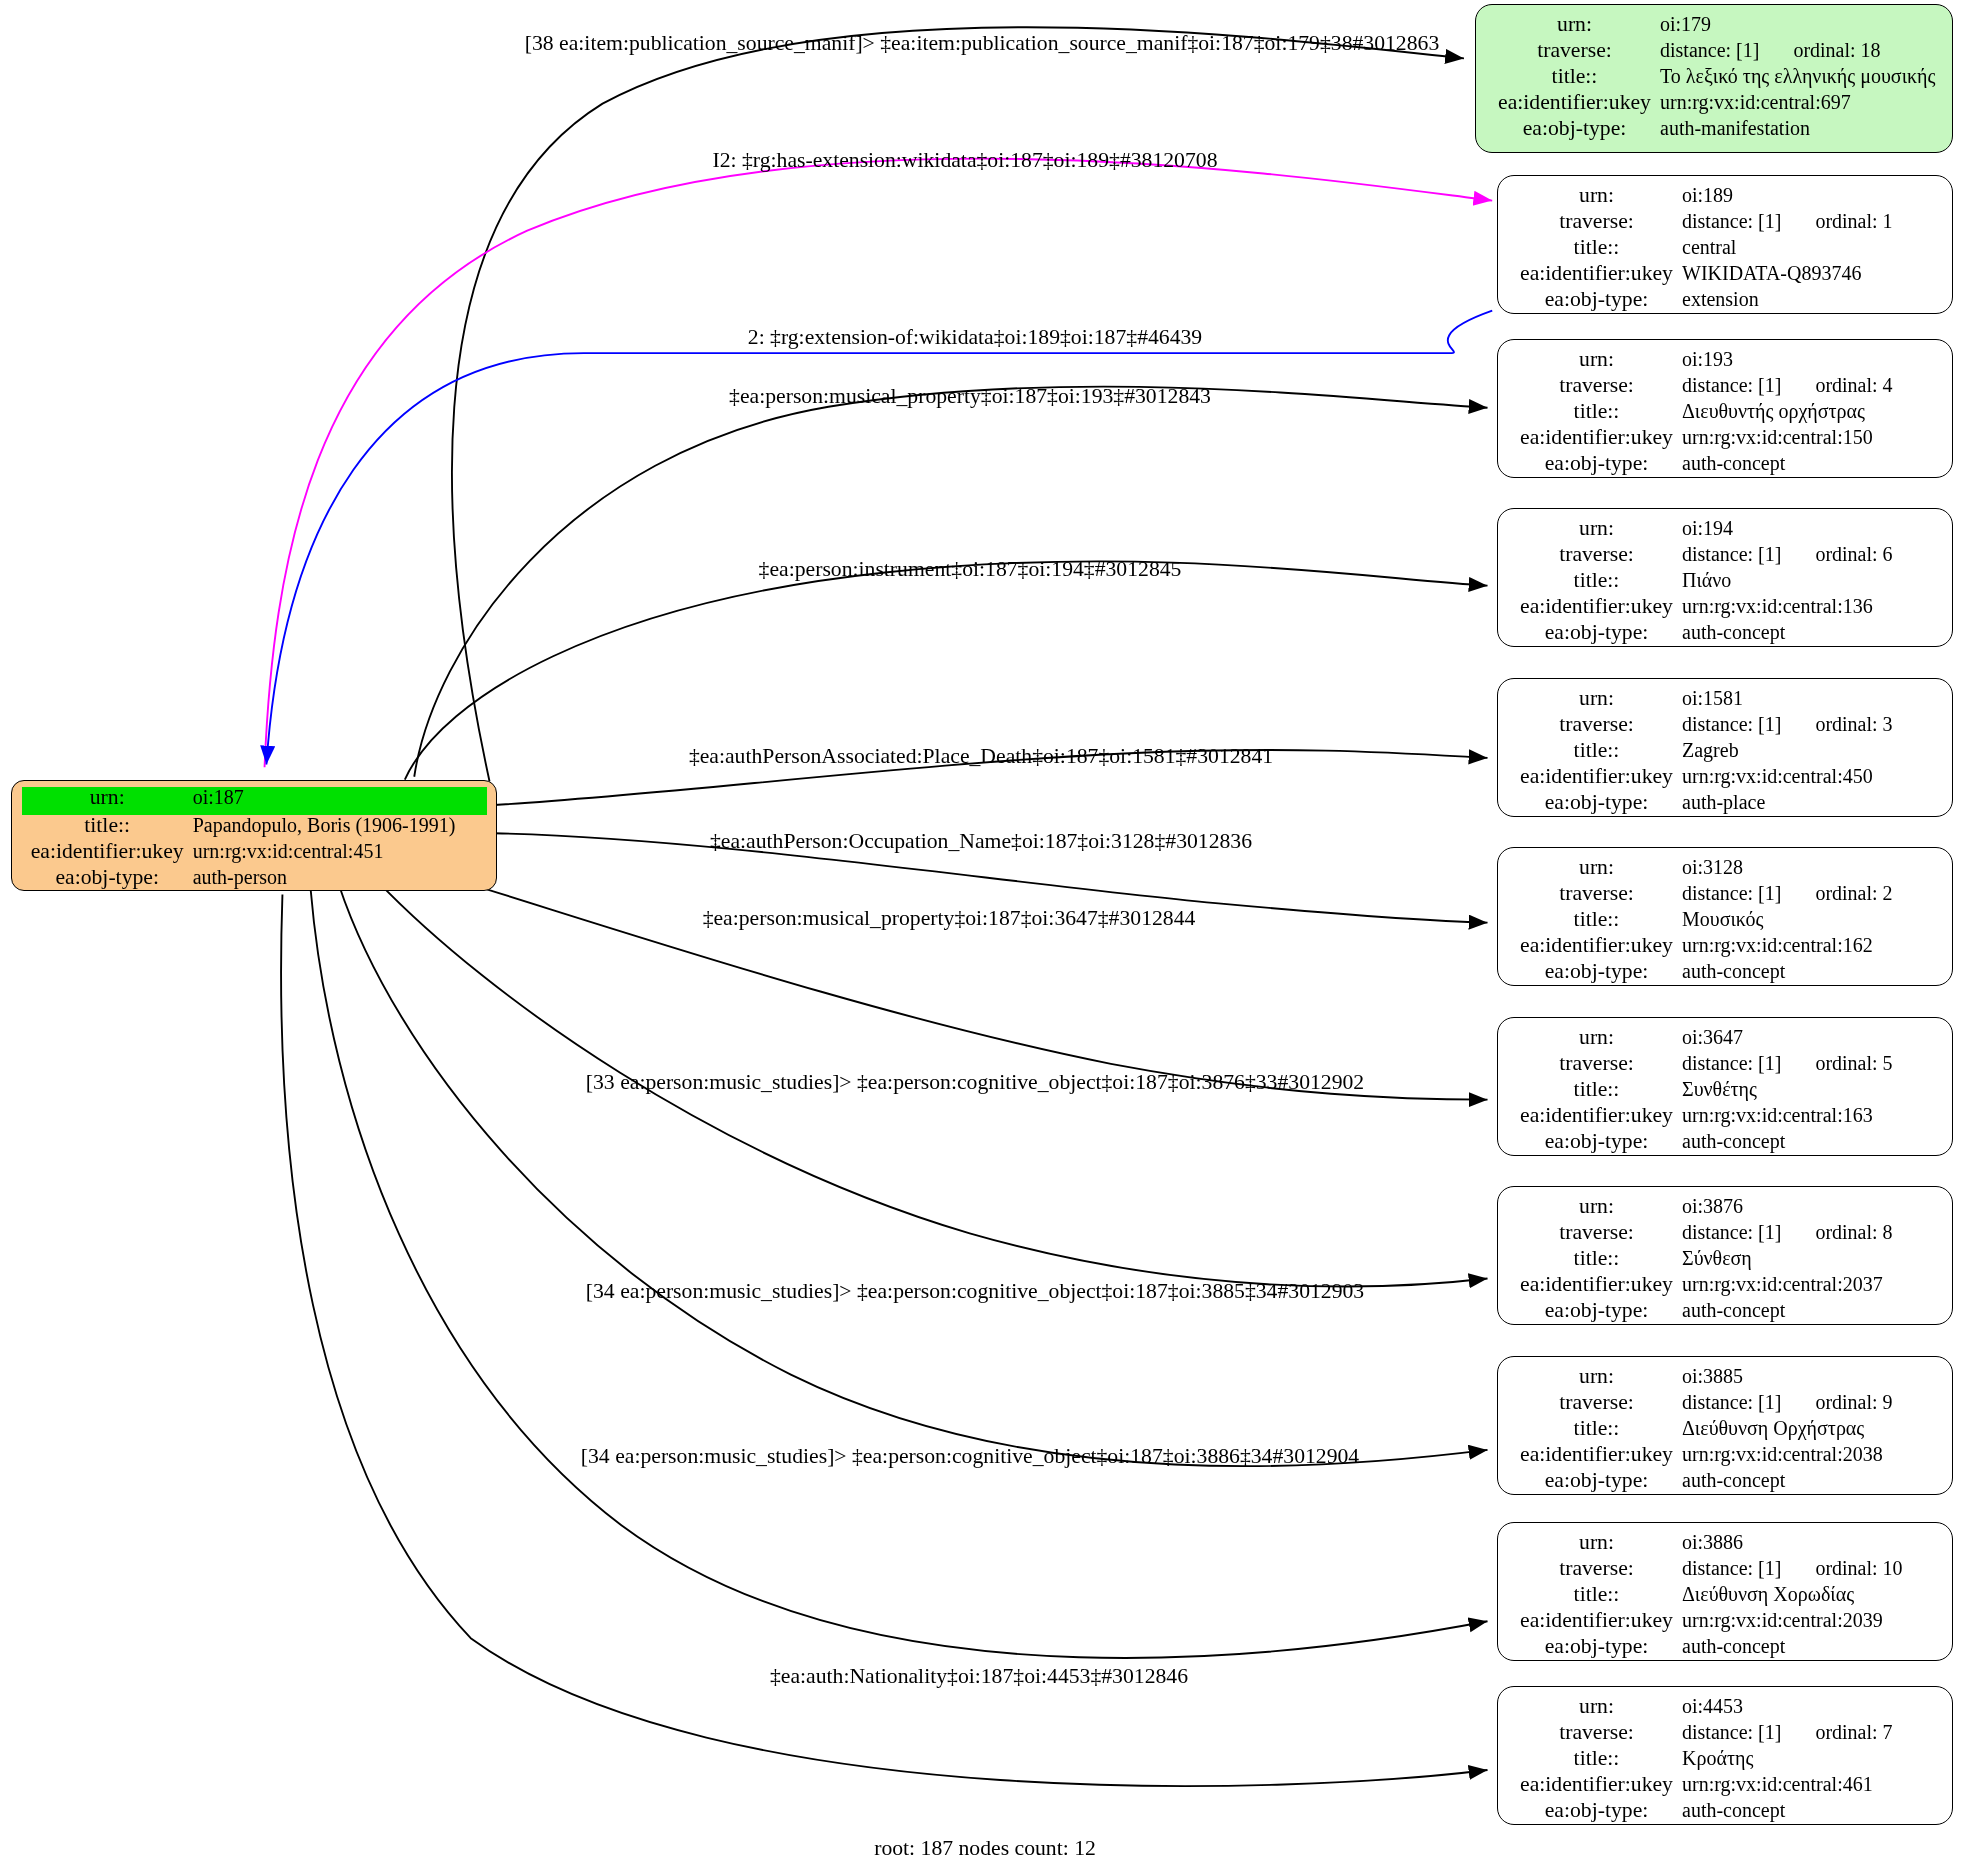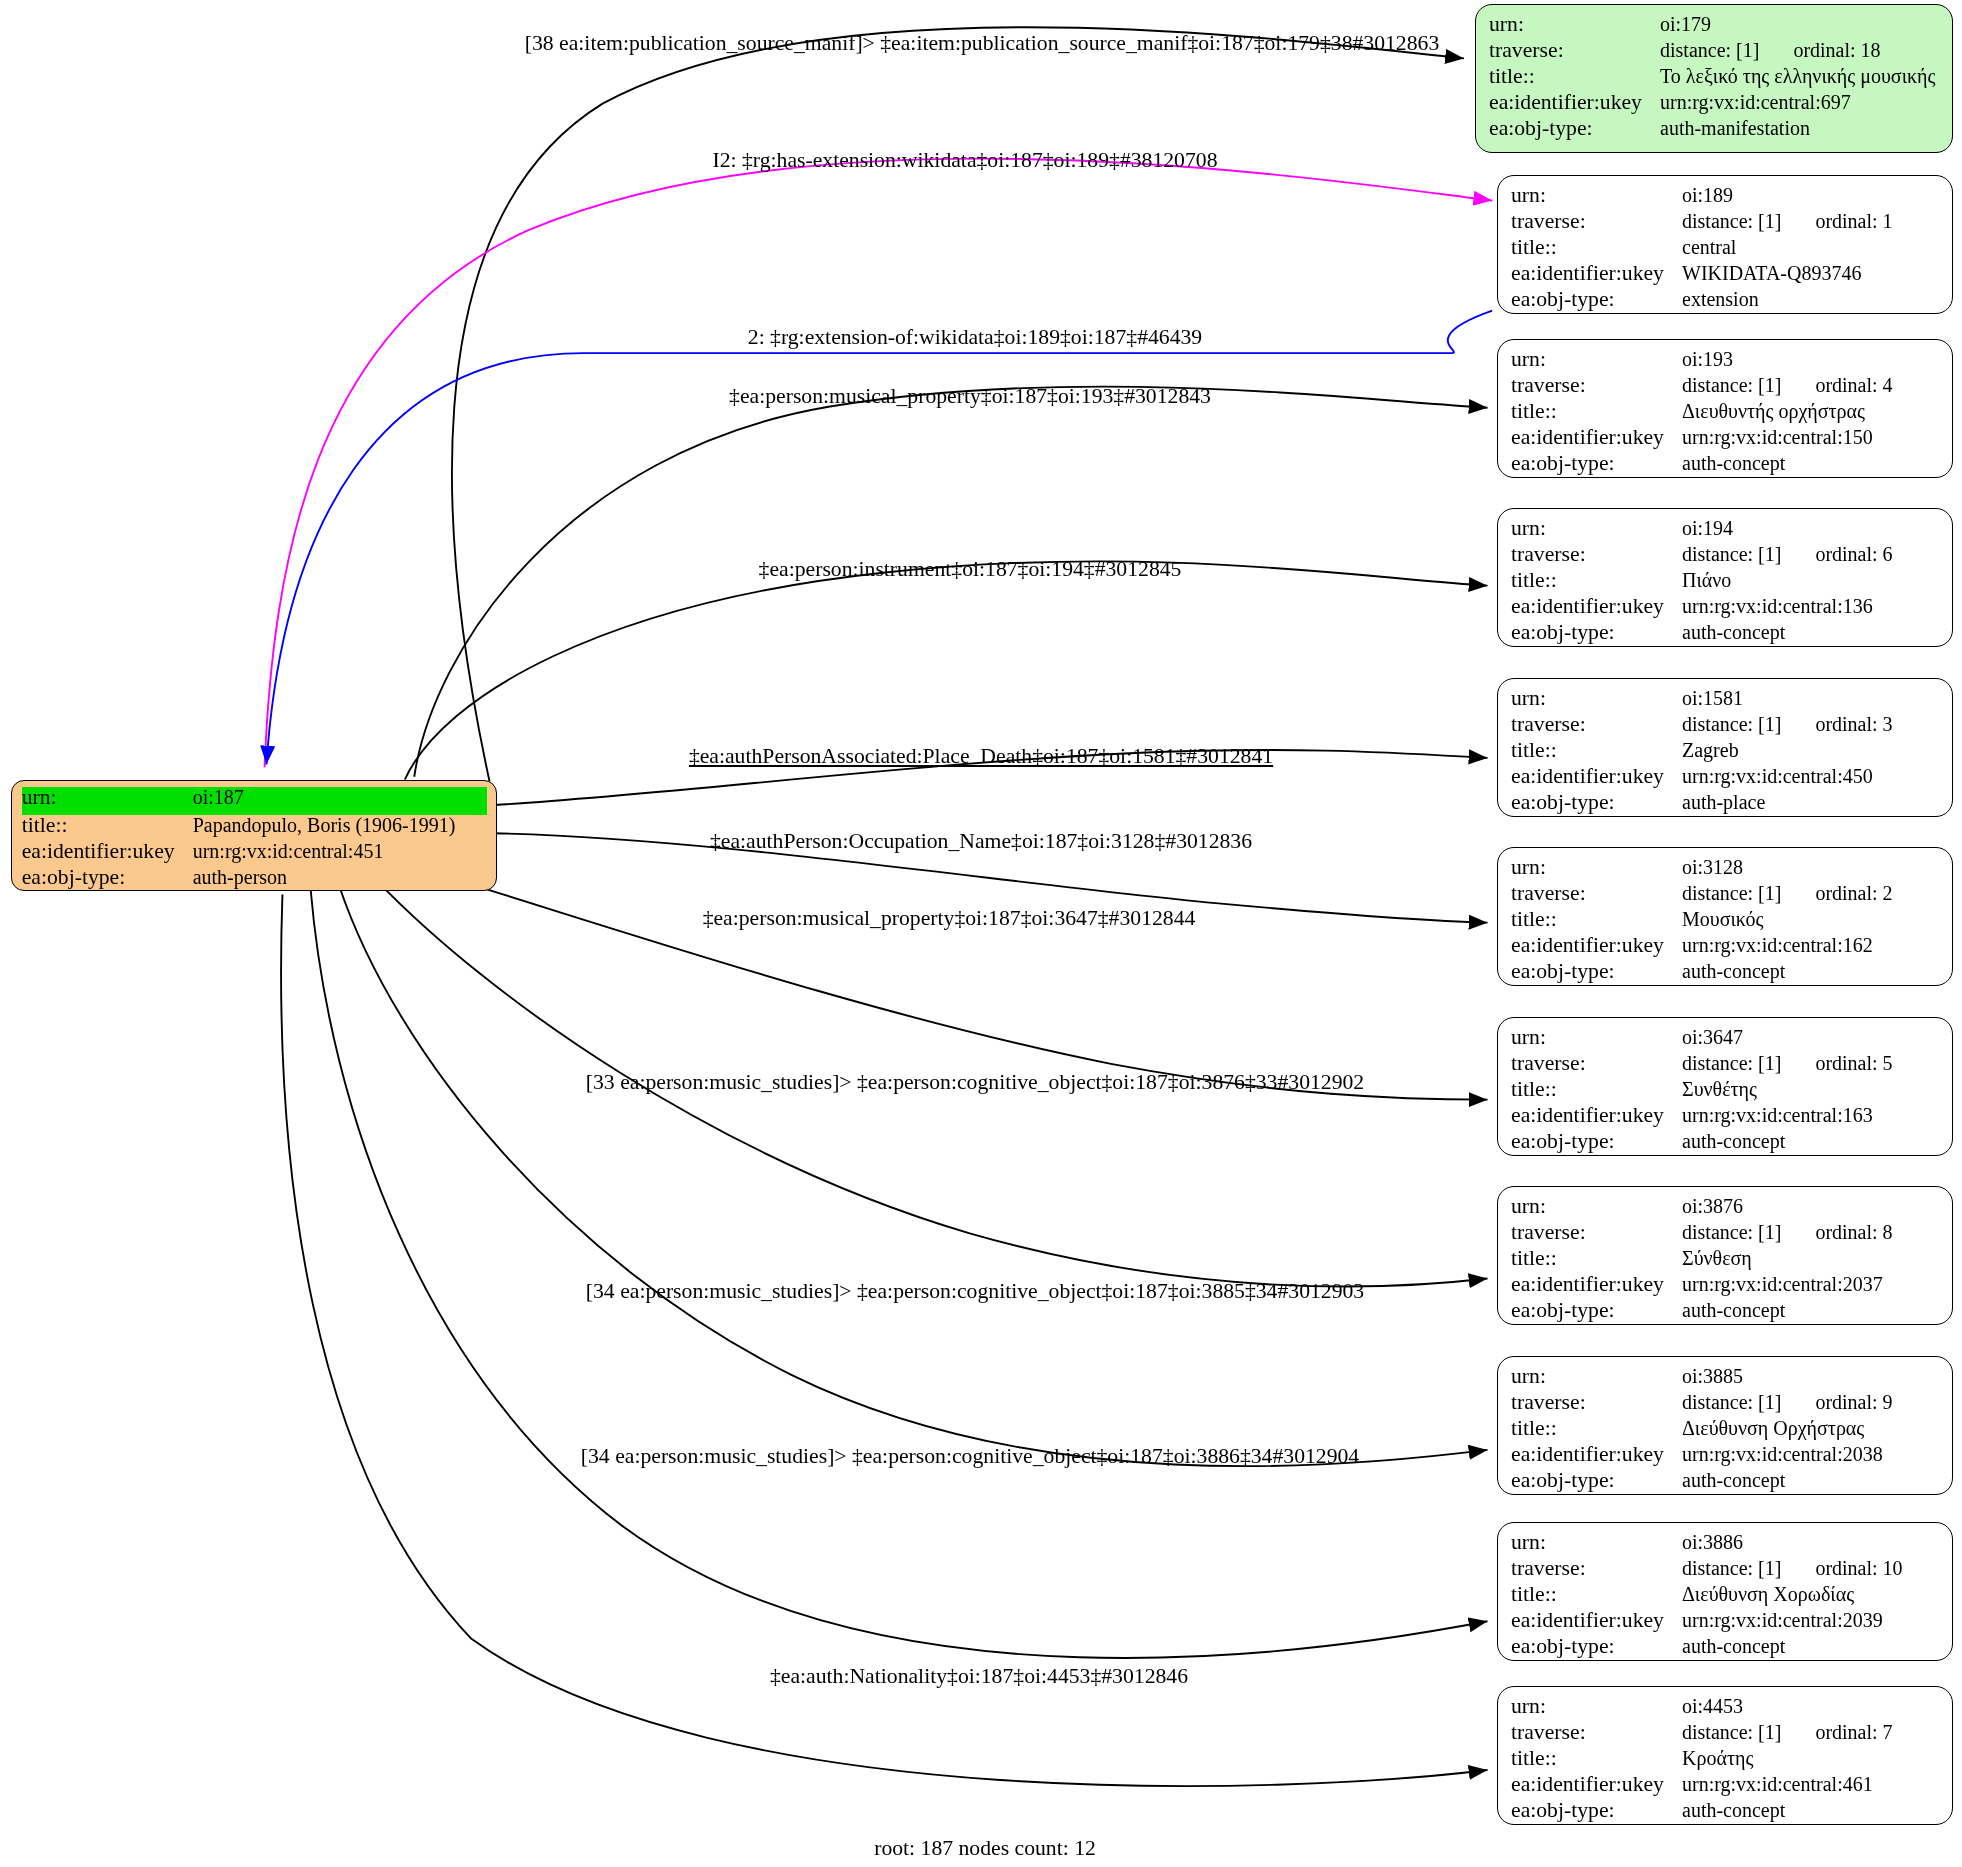--- a/index.html
+++ b/index.html
@@ -33,20 +33,21 @@
     overflow: hidden;
   }
   .node-green  { background: #c6f7c0; }
   .node-root   { background: #fbc98e; }
 
   .row {
     display: flex;
     align-items: baseline;
     line-height: 1.0;
     height: 26px;
+    text-align: center;
   }
   .key {
     flex: 0 0 171px;
     font-size: 21.7px;
     color: #000;
     white-space: nowrap;
   }
   .val {
     font-size: 20px;
     color: #000;
@@ -398,21 +399,21 @@
       <div class="key">ea:obj-type:</div>
       <div class="val">auth-concept</div>
     </div>
   </div>
 
   <div class="edge-label" style="left:982px; top:31px;">[38 ea:item:publication_source_manif]&gt; ‡ea:item:publication_source_manif‡oi:187‡oi:179‡38#3012863</div>
   <div class="edge-label" style="left:965px; top:148px;">I2: ‡rg:has-extension:wikidata‡oi:187‡oi:189‡#38120708</div>
   <div class="edge-label" style="left:975px; top:325px;">2: ‡rg:extension-of:wikidata‡oi:189‡oi:187‡#46439</div>
   <div class="edge-label" style="left:970px; top:384px;">‡ea:person:musical_property‡oi:187‡oi:193‡#3012843</div>
   <div class="edge-label" style="left:970px; top:557px;">‡ea:person:instrument‡oi:187‡oi:194‡#3012845</div>
-  <div class="edge-label" style="left:981px; top:744px;text-decoration:underline;">‡ea:authPersonAssociated:Place_Death‡oi:187‡oi:1581‡#3012841</div>
+  <div class="edge-label" style="left:981px; top:744px;">‡ea:authPersonAssociated:Place_Death‡oi:187‡oi:1581‡#3012841</div>
   <div class="edge-label" style="left:981px; top:829px;">‡ea:authPerson:Occupation_Name‡oi:187‡oi:3128‡#3012836</div>
   <div class="edge-label" style="left:949px; top:906px;">‡ea:person:musical_property‡oi:187‡oi:3647‡#3012844</div>
   <div class="edge-label" style="left:975px; top:1070px;">[33 ea:person:music_studies]&gt; ‡ea:person:cognitive_object‡oi:187‡oi:3876‡33#3012902</div>
   <div class="edge-label" style="left:975px; top:1279px;">[34 ea:person:music_studies]&gt; ‡ea:person:cognitive_object‡oi:187‡oi:3885‡34#3012903</div>
   <div class="edge-label" style="left:970px; top:1444px;">[34 ea:person:music_studies]&gt; ‡ea:person:cognitive_object‡oi:187‡oi:3886‡34#3012904</div>
   <div class="edge-label" style="left:979px; top:1664px;text-align:right;">‡ea:auth:Nationality‡oi:187‡oi:4453‡#3012846</div>
 
   <div class="footer" style="left:985px; top:1836px;">root: 187 nodes count: 12</div>
 
 </div>

